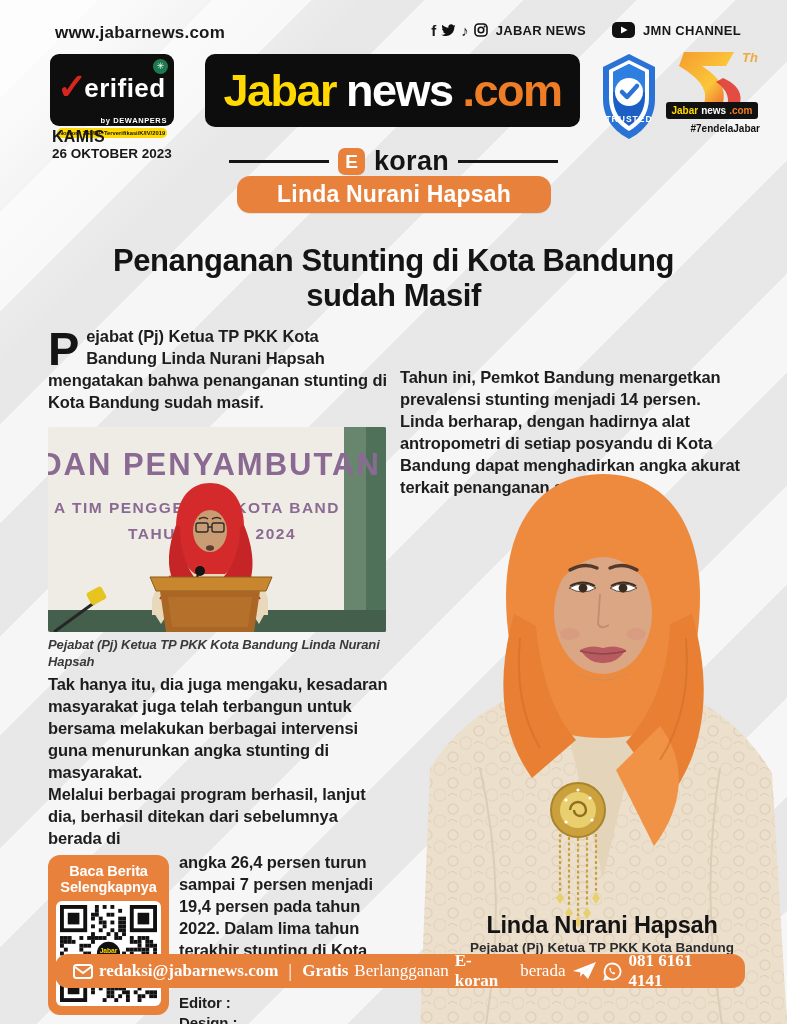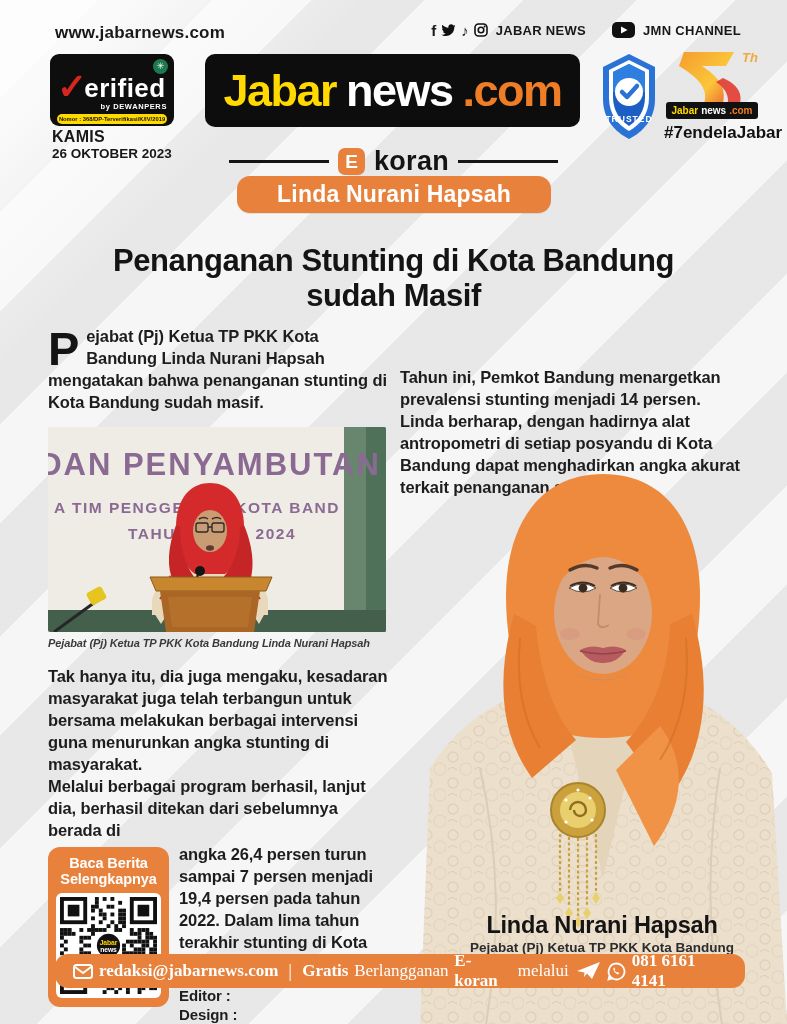--- a/index.html
+++ b/index.html
@@ -15,51 +15,51 @@
   .site-url{left:55px;top:23px;font-size:17px;font-weight:700;letter-spacing:.2px;}
   .social-row{right:46px;top:22px;display:flex;align-items:center;gap:5px;}
   .social-row .brand{font-size:13px;font-weight:700;margin-left:3px;letter-spacing:.3px;}
   .social-row .gap{width:16px;}
   .glyph{font-weight:900;font-size:15px;line-height:1;}
   
   .verified{left:50px;top:54px;width:124px;height:72px;background:#0e0e0e;border-radius:9px;padding:5px 7px;box-sizing:border-box;}
   .v-row{display:flex;align-items:flex-end;line-height:1;margin-top:6px;}
   .v-check{color:#d5261f;font-size:36px;font-weight:900;margin-right:-3px;transform:translateY(4px);}
   .v-word{color:#fff;font-size:26px;font-weight:700;letter-spacing:.5px;}
-  .v-by{color:#fff;font-size:7.5px;font-weight:700;text-align:right;margin-top:1px;letter-spacing:.6px;}
+  .v-by{color:#fff;font-size:7.5px;font-weight:700;text-align:right;margin-top:15px;letter-spacing:.6px;}
   .v-nomor{background:#ffd900;border-radius:5px;margin-top:3px;font-size:5.8px;font-weight:700;color:#111;text-align:center;padding:2px 0;}
   .v-seal{position:absolute;right:6px;top:5px;width:15px;height:15px;border-radius:50%;background:#1d7a4f;color:#fff;font-size:9px;line-height:15px;text-align:center;}
   .date-day{left:52px;top:128px;font-size:16px;font-weight:800;letter-spacing:.3px;}
   .date-full{left:52px;top:146px;font-size:13.5px;font-weight:600;}
   
   .masthead{left:205px;top:54px;width:375px;height:73px;background:#0d0d0d;border-radius:10px;display:flex;align-items:center;justify-content:center;gap:10px;}
   .masthead span{font-size:45px;font-weight:900;letter-spacing:-1.5px;line-height:1;}
   .mh-1{color:#ffd900;} .mh-2{color:#ffffff;} .mh-3{color:#ef7d25;}
   
   .anniv{left:664px;top:46px;width:100px;height:104px;}
   .anniv .box{position:absolute;left:2px;top:56px;width:92px;height:17px;background:#111;border-radius:3px;display:flex;align-items:center;justify-content:center;gap:3px;}
   .anniv .box span{font-size:10px;font-weight:800;line-height:1;}
-  .anniv .tag{position:absolute;left:0;top:77px;width:96px;text-align:center;font-size:17px;font-weight:800;color:#111;}
+  .anniv .tag{position:absolute;left:0;top:77px;width:96px;text-align:right;font-size:10px;font-weight:800;color:#111;}
   
   .ekoran{left:0;top:146px;width:787px;display:flex;align-items:center;justify-content:center;gap:9px;}
   .ek-line{height:2.5px;background:#141414;width:100px;}
   .ek-e{width:27px;height:27px;background:#e8813b;border-radius:7px;color:#fff;font-size:19px;font-weight:900;display:flex;align-items:center;justify-content:center;}
   .ek-word{font-size:27px;font-weight:800;color:#141414;letter-spacing:.3px;}
   
   .kicker{left:237px;top:176px;width:314px;height:37px;background:#e8813b;border-radius:13px;display:flex;align-items:center;justify-content:center;
     color:#fff;font-size:23px;font-weight:800;letter-spacing:.2px;box-shadow:0 1px 0 rgba(0,0,0,.08);}
   
   .headline{left:0;top:244px;width:787px;text-align:center;font-size:31px;font-weight:800;letter-spacing:-.4px;line-height:1.12;color:#141414;}
   
   .col{font-size:16.5px;line-height:1.33;font-weight:600;color:#1d1d1d;letter-spacing:-.1px;}
   .col-left{left:48px;top:326px;width:340px;}
   .col-right{left:400px;top:327px;width:344px;margin-top:40px;}
   .dropcap{float:left;font-size:47px;line-height:.82;font-weight:800;margin:4px 7px 0 0;color:#141414;}
   .figure{margin-top:13px;width:338px;height:205px;border-radius:2px;overflow:hidden;background:#e8e6e0;}
-  .caption{font-size:11px;font-style:italic;font-weight:600;color:#3a3a3a;margin:4px 0 16px 0;}
+  .caption{font-size:13px;font-style:italic;font-weight:600;color:#3a3a3a;margin:4px 0 4px 0;}
   .p3a{margin-top:0;}
   .qr-wrap{margin-top:2px;}
   .qr-box{float:left;width:121px;background:#e8813b;border-radius:12px;padding:8px 6px 9px 6px;box-sizing:border-box;margin:3px 10px 4px 0;text-align:center;}
   .qr-title{color:#fff;font-size:14.5px;font-weight:800;line-height:1.12;margin-bottom:6px;}
   .qr-panel{background:#fff;border-radius:6px;margin:0 auto;width:105px;height:105px;display:flex;align-items:center;justify-content:center;}
   .credits{margin-top:10px;font-size:15px;line-height:1.3;}
   .credits .lbl{font-weight:600;}
   .credits .nm{font-weight:800;}
   
   .portrait{left:420px;top:438px;width:367px;height:586px;z-index:1;}
@@ -518,21 +518,21 @@
         </svg>
     </span>
     <span class="b">redaksi@jabarnews.com</span>
     <span class="sep">|</span>
     <span class="b">Gratis</span>
       <span class="sp"></span>
     <span>Berlangganan</span>
       <span class="sp"></span>
     <span class="b">E-koran</span>
       <span class="sp"></span>
-    <span>melalui</span>
+    <span>berada</span>
     <span class="f-ic" style="margin-left:8px;">
       <svg width="24" height="18" viewBox="0 0 24 18">
           <path d="M0 9 L23 0 L15 17 L10 11.5 L7 15 L7.5 10.5 Z" fill="#fff"></path>
           <path d="M10 11.5 L23 0 L12 10" fill="#e8813b" opacity=".5"></path>
         </svg>
     </span>
     <span class="f-ic" style="margin-left:0;">
       <svg width="19" height="19" viewBox="0 0 19 19">
         <path d="M9.5 1.5 a8 8 0 1 1 -6.9 12 L1.5 17.5 l4.1 -1.1 a8 8 0 0 1 3.9 -14.9 z" fill="none" stroke="#fff" stroke-width="1.8"></path>
         <path d="M6.5 6 c-.6 2 1.5 5.5 4.5 6.5 l1.5 -1.5 -2 -1 -.8.6 c-1 -.6 -1.8 -1.6 -2.2 -2.6 l.8 -.6 -.8 -1.8 z" fill="#fff"></path>

